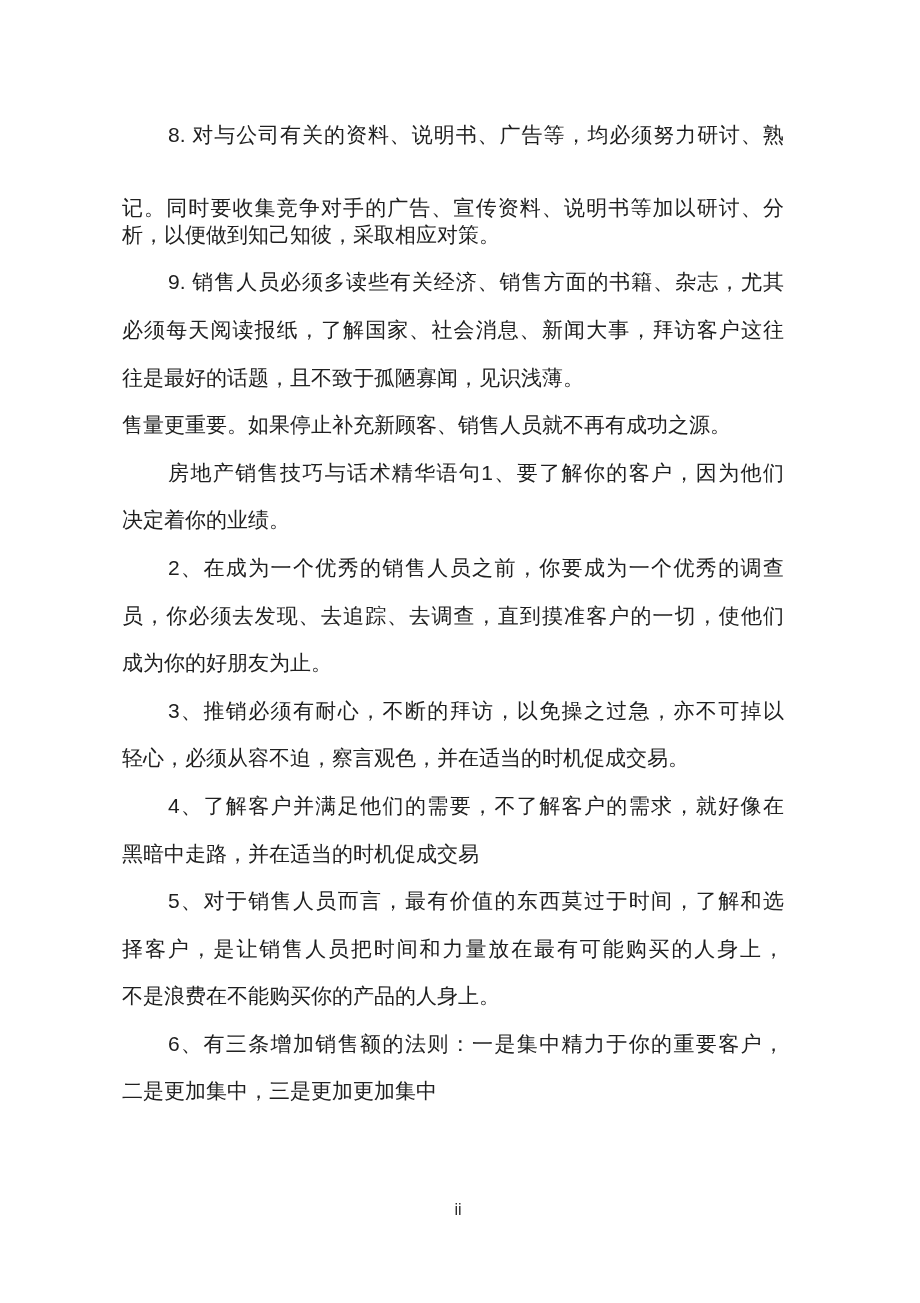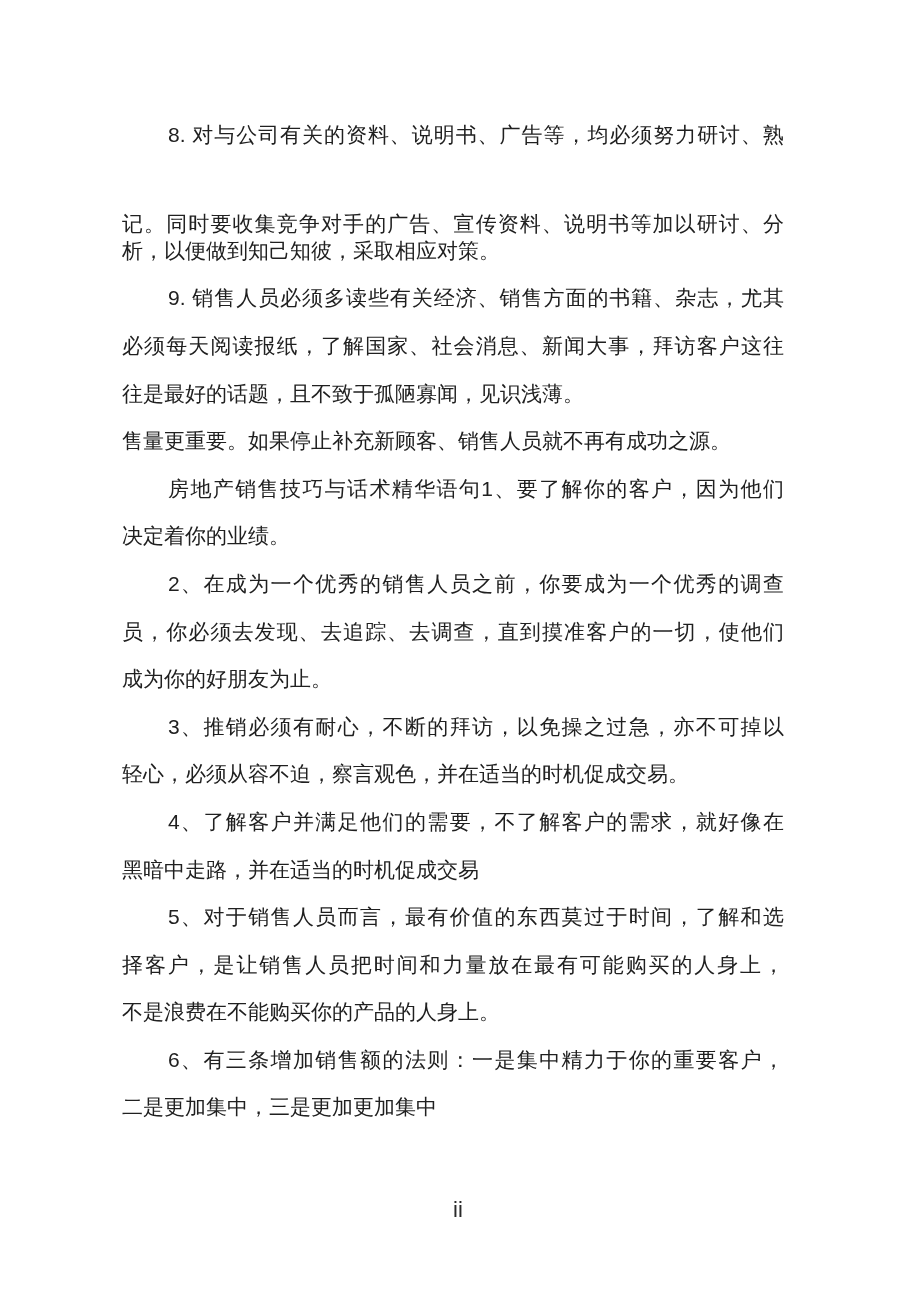--- a/index.html
+++ b/index.html
@@ -26,21 +26,21 @@
   .tline {
     white-space: normal;
     overflow: hidden;
   }
   
   .group.lead .tline {
     line-height: 47.6px;
     height: 47.6px;
   }
   
-  .group.cont { margin-top: 51px; }
+  .group.cont { margin-top: 35px; }
   .group.cont .tline {
     line-height: 27.4px;
     height: 27.4px;
   }
   
   .group.body { margin-top: 10px; }
   .group.body .tline {
     line-height: 47.6px;
     height: 47.6px;
   }
@@ -48,21 +48,21 @@
   .just {
     text-align: justify;
     text-align-last: justify;
   }
   .footer {
     position: absolute;
     left: 0;
     right: 0;
     top: 1200px;
     text-align: center;
-    font-size: 22px;
+    font-size: 16px;
     line-height: 20px;
     color: #2a2a2a;
   }
 </style>
 </head>
 <body>
 
 <div class="page">
   <div class="content">
     <div class="group lead">

